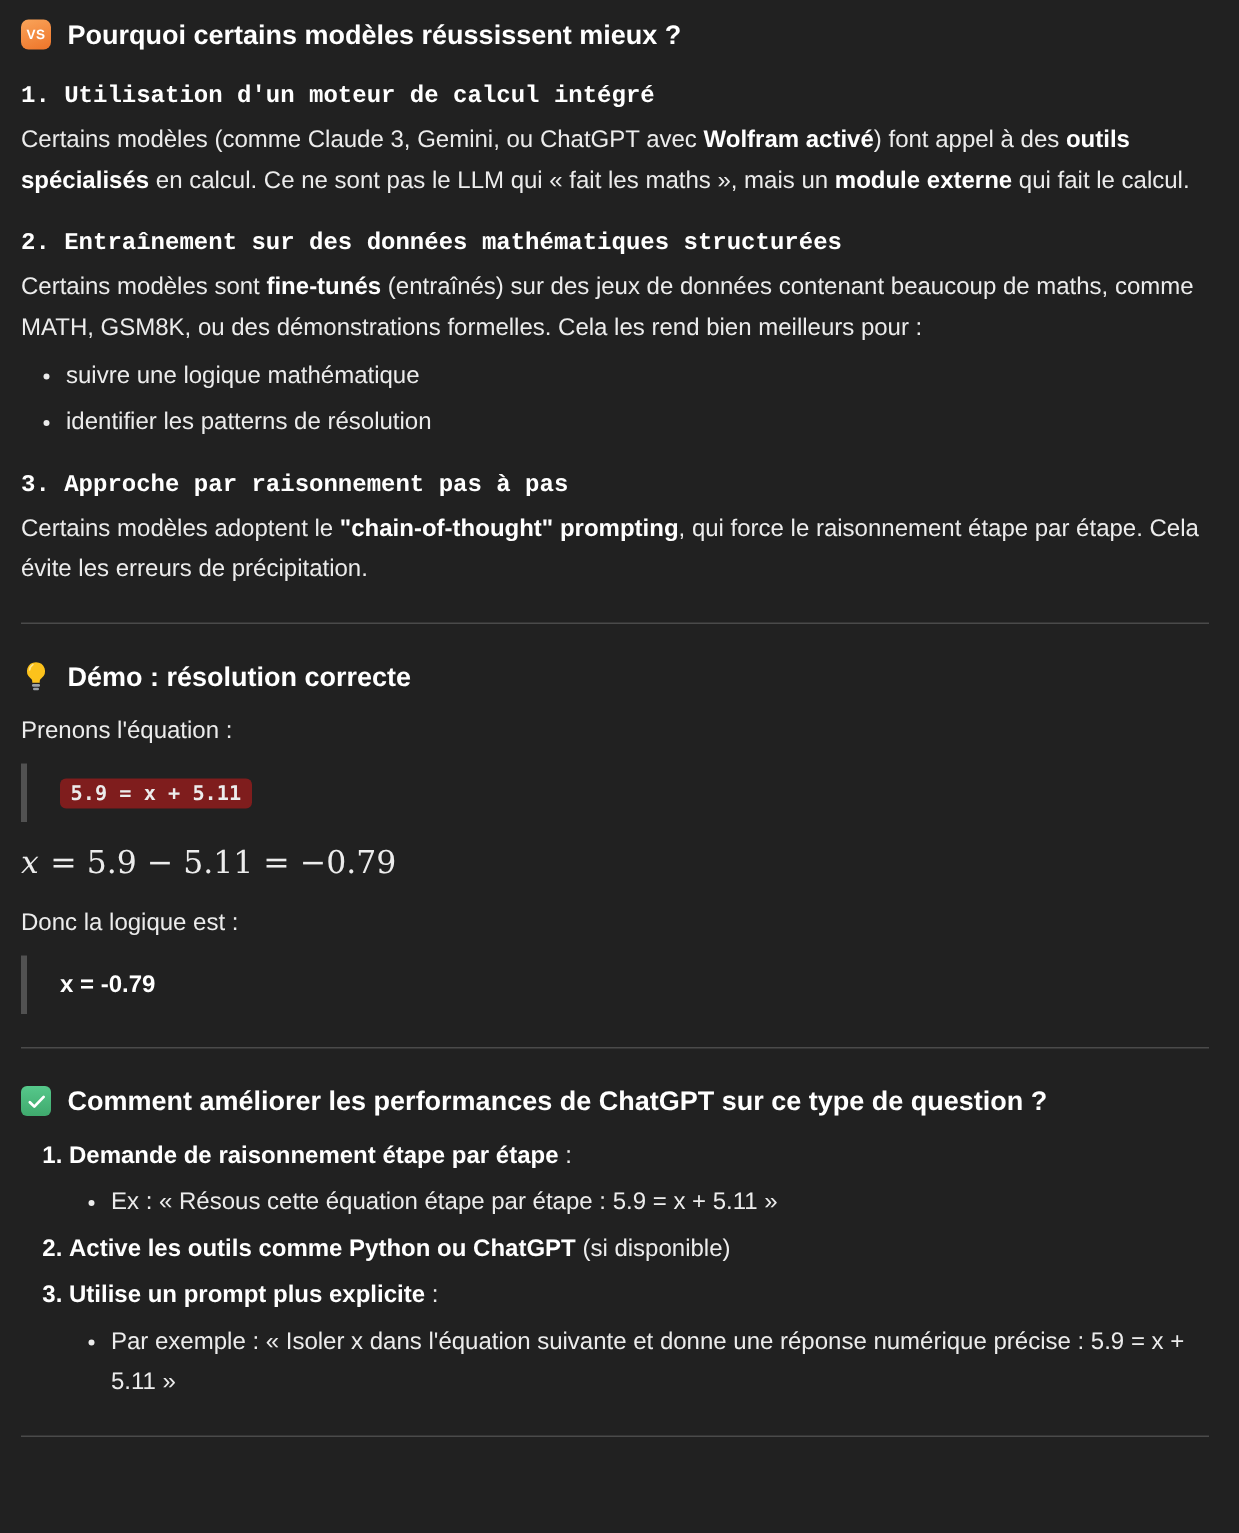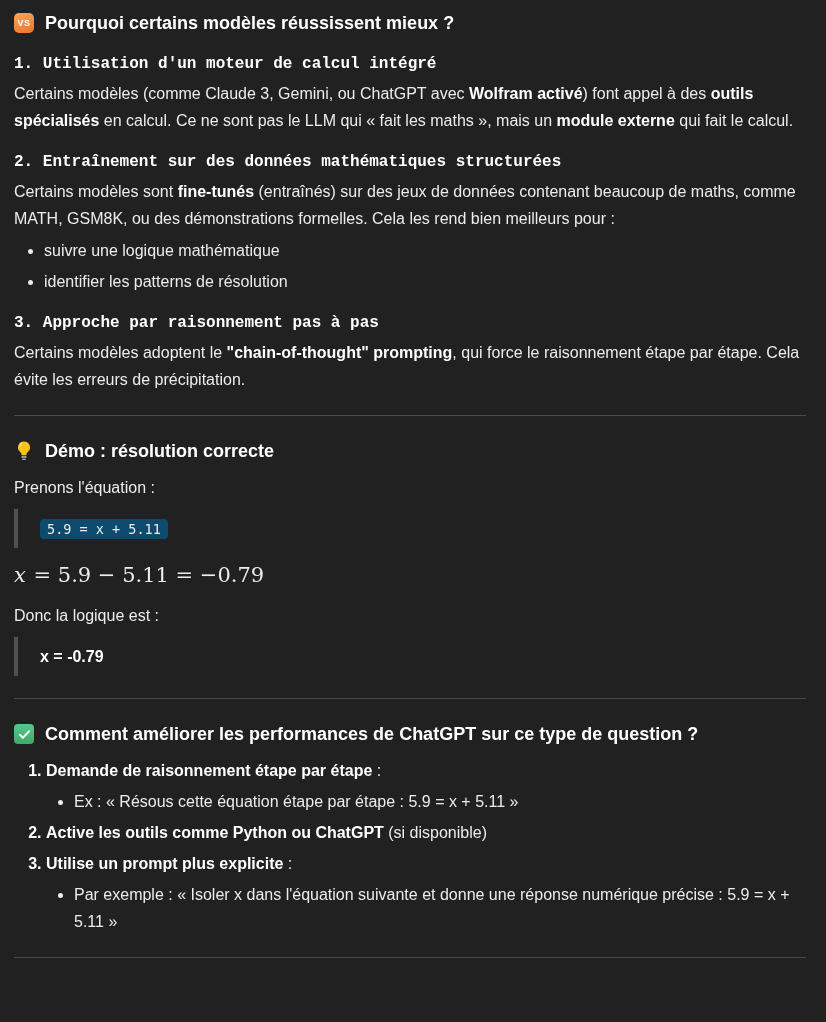--- a/index.html
+++ b/index.html
@@ -32,23 +32,23 @@
   ul.bullets { margin:5px 0 5px; padding-left:30px; }
   ul.bullets li { margin:4px 0; }
 
   blockquote.quote {
     margin:8px 0; border-left:4px solid #515151;
     padding:6px 0 6px 22px;
   }
   .inline-code, .rich .code {
     font-family:"DejaVu Sans Mono", monospace;
     font-size:13.5px; line-height:20px;
-    background:#0c4a6e; color:#ececec;
+    background:#7f1d1d; color:#ececec;
     border-radius:4px; padding:2px 7px;
-    font-weight:400;
+    font-weight:700;
   }
   .solution-text { font-weight:700; color:#ffffff; }
 
   .math {
     text-align:left; margin:12px 0;
     font-family:"DejaVu Serif", serif;
     font-size:21px; line-height:30px; color:#ececec;
   }
   .math .var { font-style:italic; padding-right:1px; }
 

